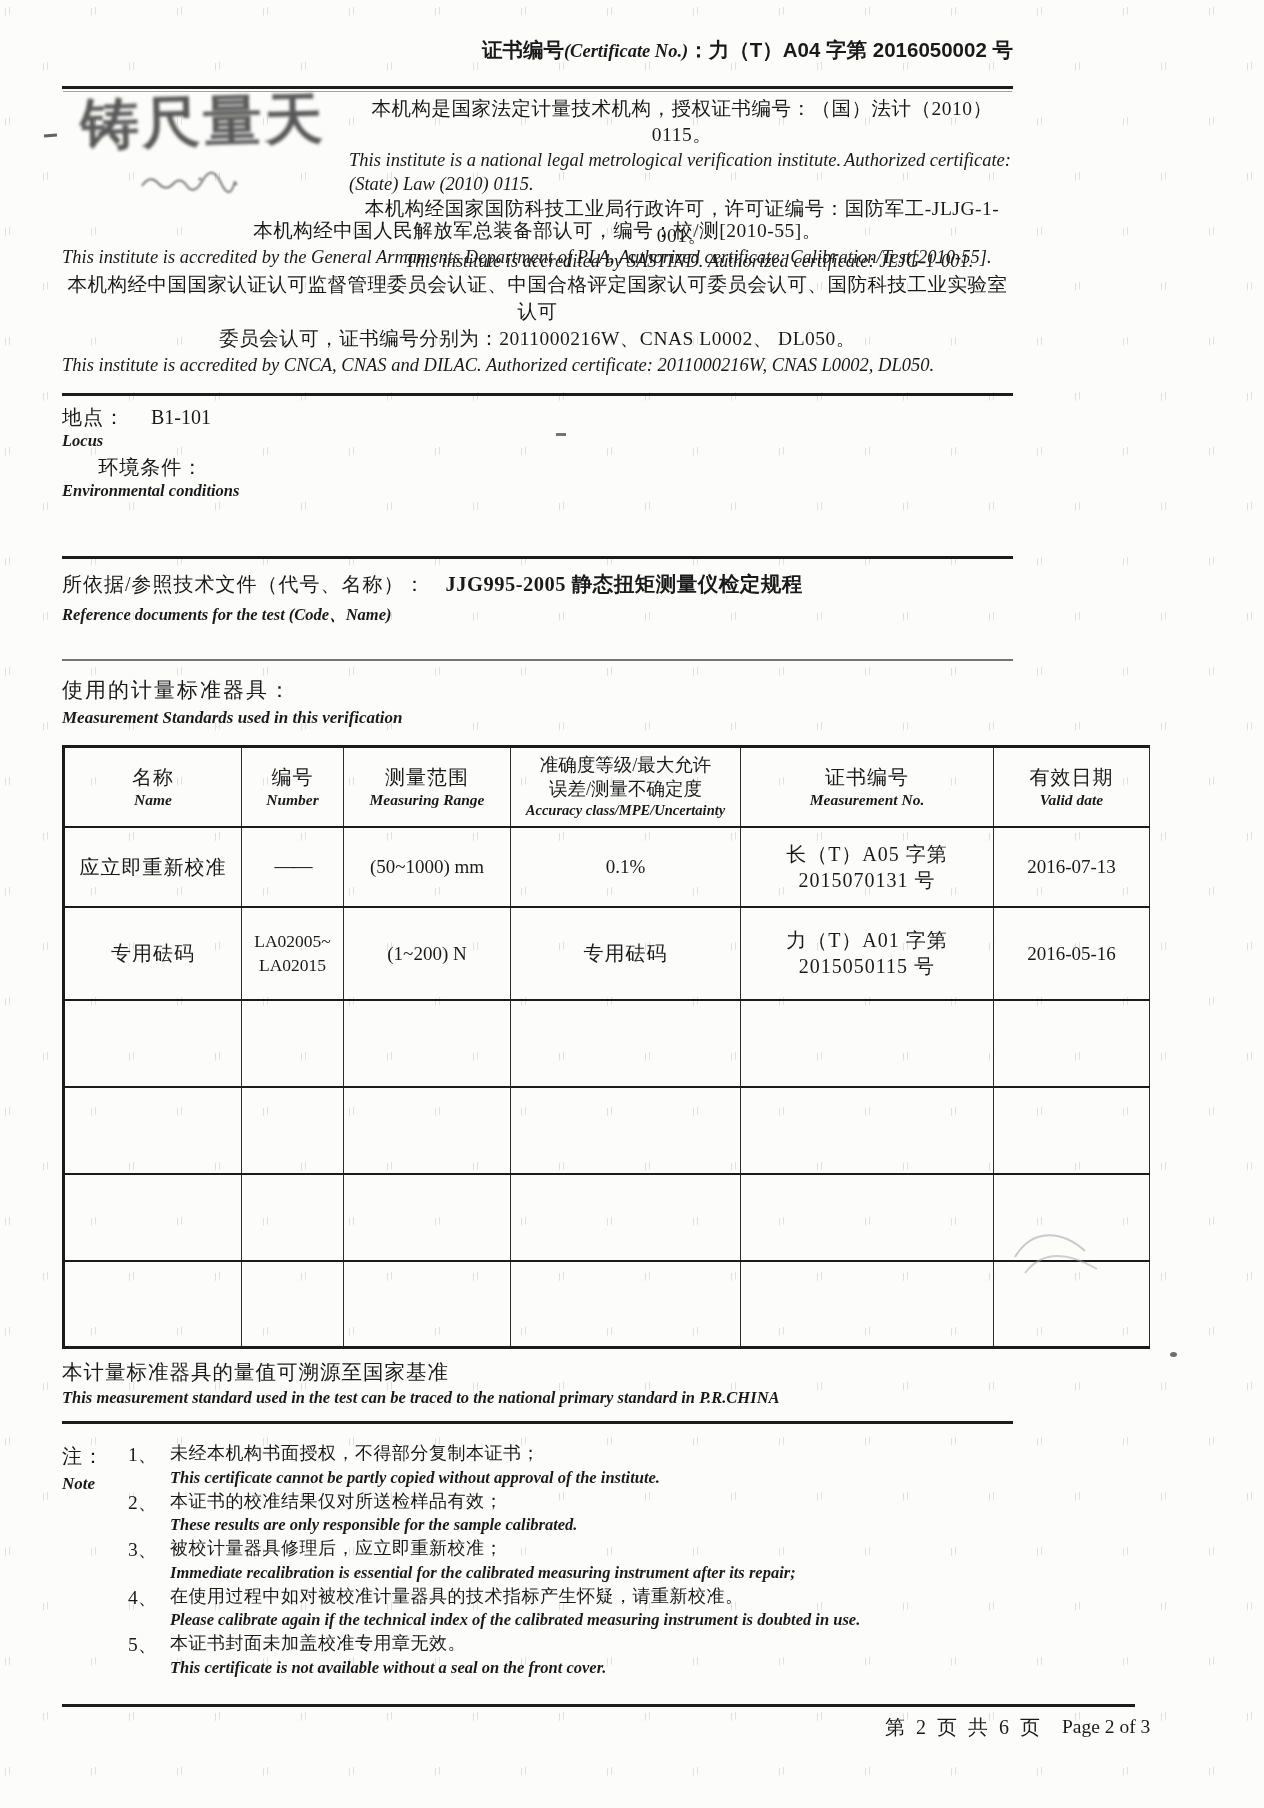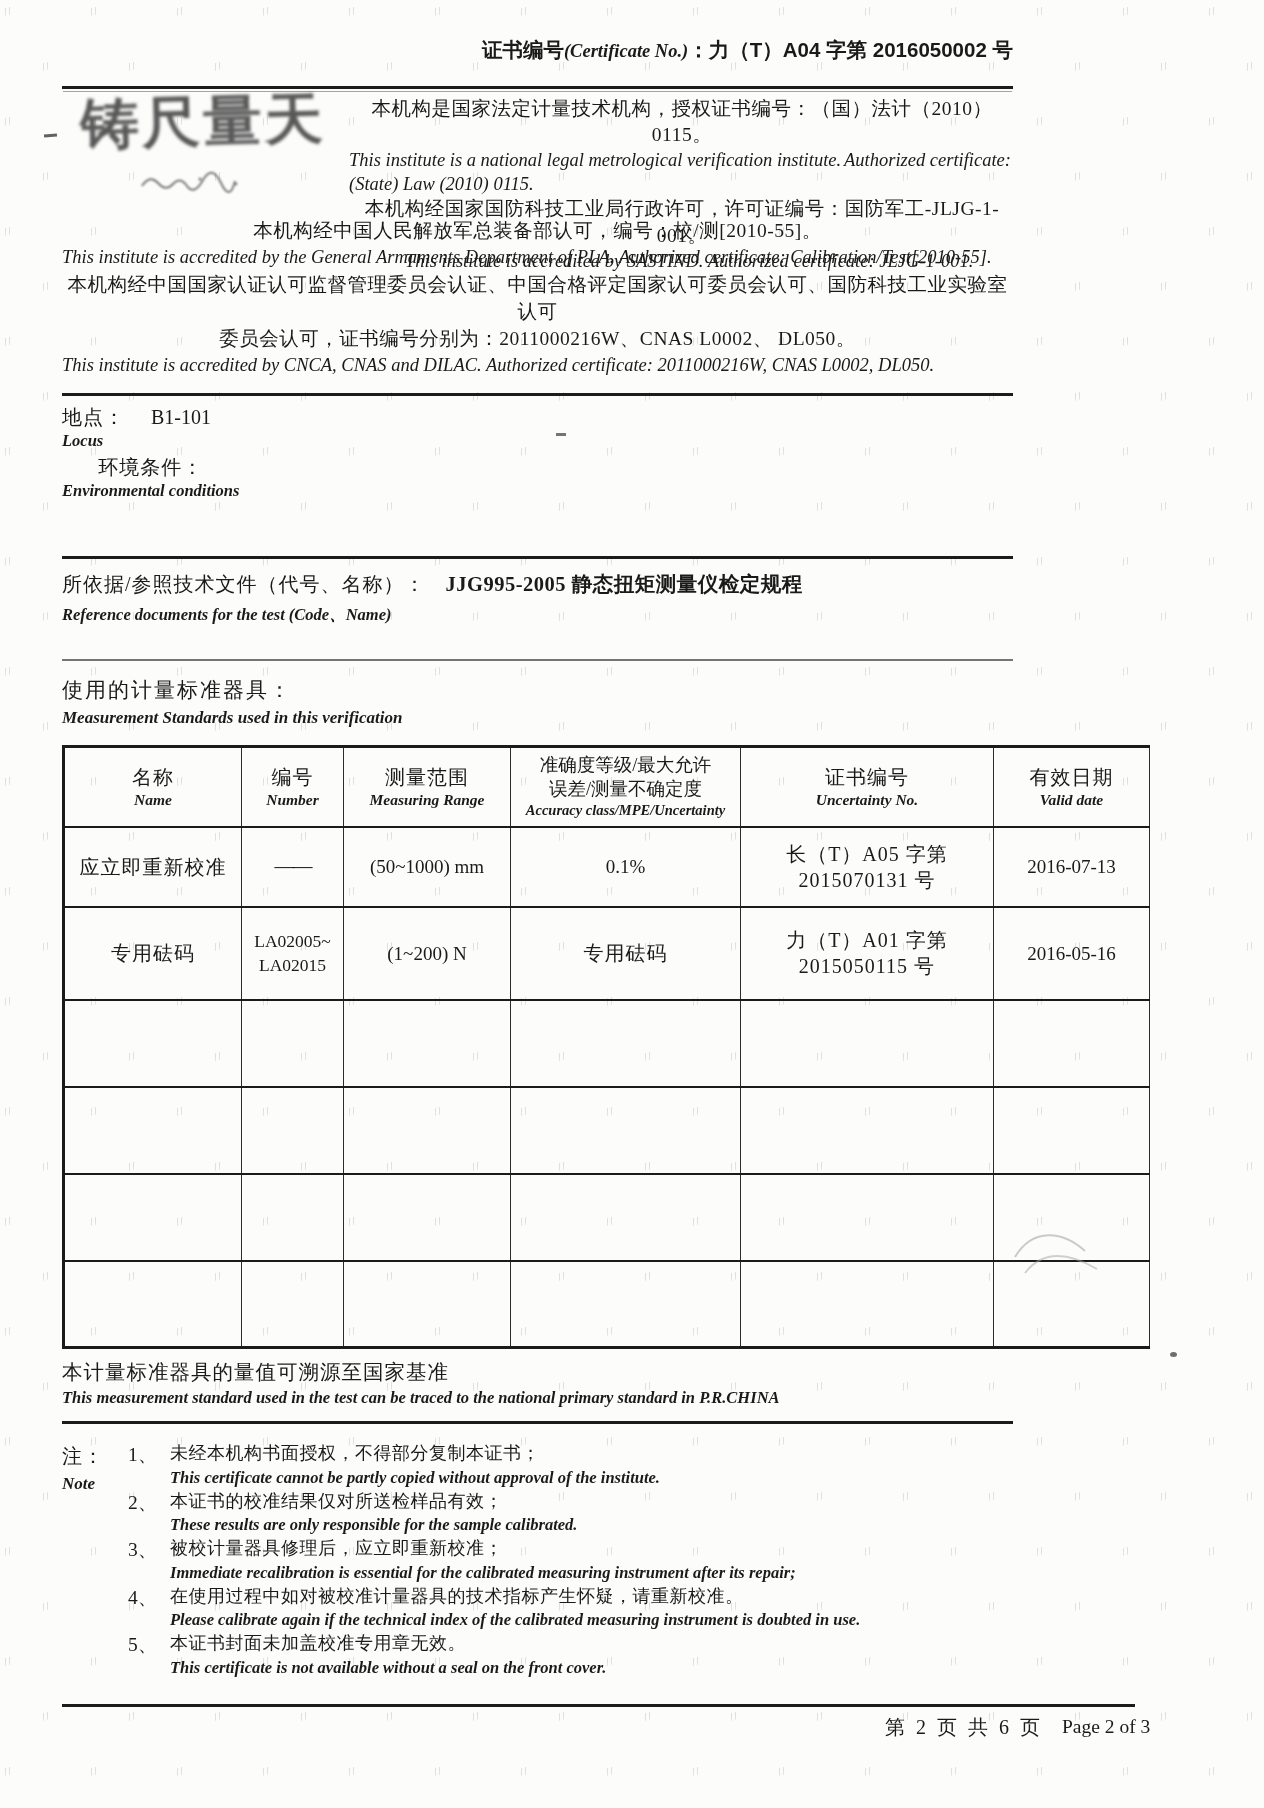--- a/index.html
+++ b/index.html
@@ -701,21 +701,21 @@
           <div class="th-cn">测量范围</div>
           <div class="th-en">Measuring Range</div>
         </th>
         <th>
           <div class="th-acc-cn">准确度等级/最大允许</div>
           <div class="th-acc-cn">误差/测量不确定度</div>
           <div class="th-acc-en">Accuracy class/MPE/Uncertainty</div>
         </th>
         <th>
           <div class="th-cn">证书编号</div>
-          <div class="th-en">Uncertainty No.</div>
+          <div class="th-en">Measurement No.</div>
         </th>
         <th>
           <div class="th-cn">有效日期</div>
           <div class="th-en">Valid date</div>
         </th>
       </tr>
       <tr class="tr-1">
         <td class="td-cn">应立即重新校准</td>
         <td class="dash-cell">——</td>
         <td class="td-num">(50~1000) mm</td>

